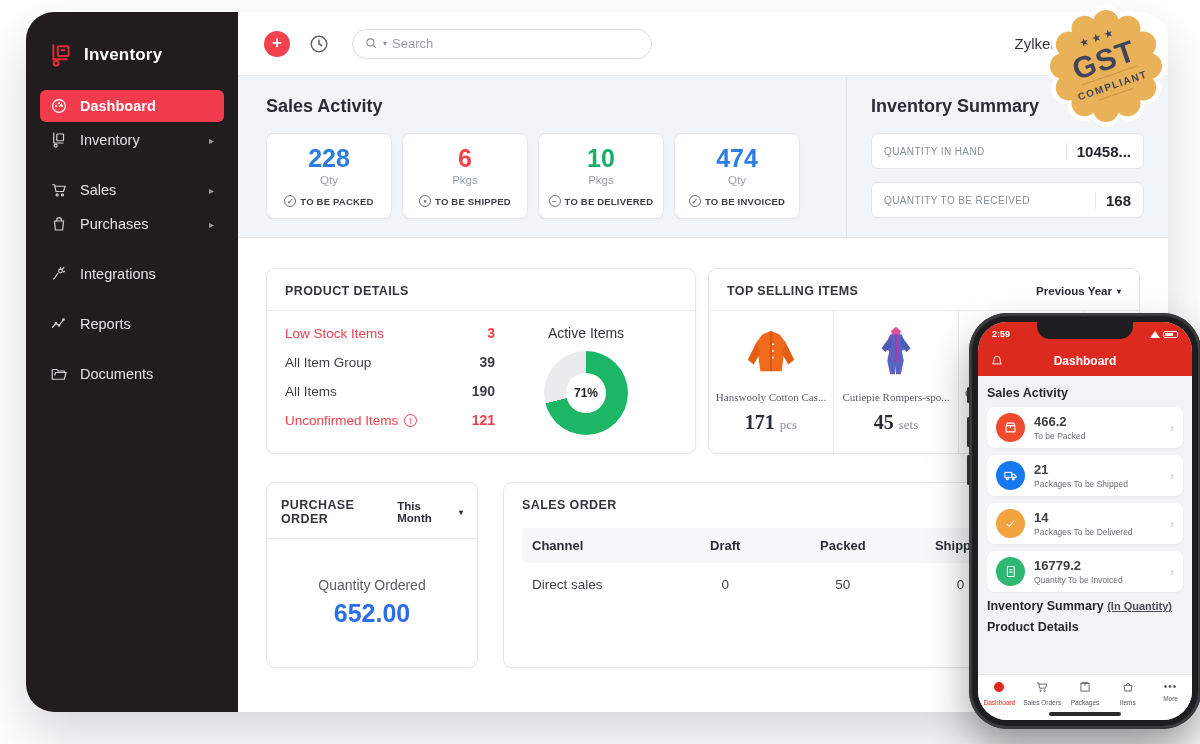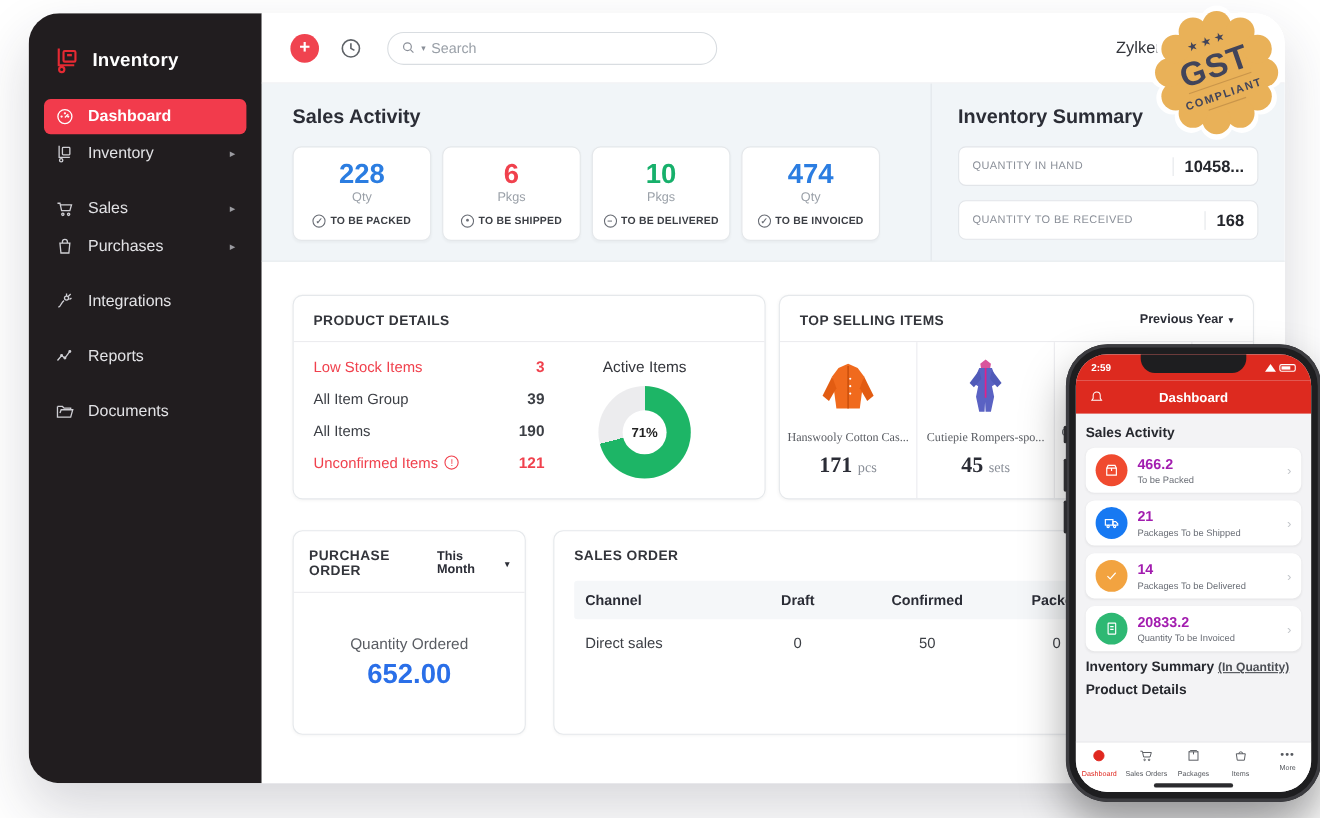--- a/index.html
+++ b/index.html
@@ -130,21 +130,21 @@
   .p-nav { height:30px; background:#dd2a1f; display:flex; align-items:center; padding:0 12px; position:relative; }
   .p-nav svg { width:14px; height:14px; stroke:#fff; stroke-width:1.6; fill:none; }
   .p-title { position:absolute; left:0; right:0; text-align:center; color:#fff; font-size:12px; font-weight:bold; }
   .p-body { flex:1; padding:7px 9px 0; overflow:hidden; }
   .p-h { font-size:12.5px; font-weight:bold; color:#26282e; margin:3px 0 7px; }
   .p-h .sm { font-size:11px; font-weight:bold; color:#4c4f55;text-decoration:underline; }
   .p-row { background:#fff; border-radius:8px; display:flex; align-items:center; gap:9px; padding:6px 9px; margin-bottom:7px;
            box-shadow:0 1px 2px rgba(0,0,0,.05); cursor:pointer; }
   .p-ic { width:29px; height:29px; border-radius:50%; display:flex; align-items:center; justify-content:center; flex:0 0 29px; }
   .p-ic svg { width:15px; height:15px; stroke:#fff; stroke-width:1.7; fill:none; }
-  .p-val { font-size:13px; font-weight:bold; color:#a21caf; }
+  .p-val { font-size:13px; font-weight:bold; color:#404040; }
   .p-lb { font-size:8.5px; color:#6a6e76; margin-top:2px; }
   .p-chv { margin-left:auto; color:#c2c5ca; font-size:12px; }
   .p-cards { display:flex; gap:8px; margin-bottom:8px; }
   .p-card { flex:1; background:#fff; border-radius:7px; padding:6px 8px 7px 12px; position:relative;
             box-shadow:0 1px 2px rgba(0,0,0,.05); }
   .p-card::before { content:''; position:absolute; left:6px; top:8px; bottom:8px; width:3px; border-radius:2px;
                     background:var(--acc); }
   .p-card .lb { font-size:8px; color:#55585e; }
   .p-card .vl { font-size:12.5px; font-weight:bold; color:#1e2025; margin-top:2px; }
   .p-tabs { height:46px; background:#fff; border-top:1px solid #e5e5e8; display:flex; padding-top:5px; position:relative; }
@@ -430,21 +430,20 @@
           </div>
 
           <div class="card so-card">
             <div class="card-head">
               <span class="card-title">SALES ORDER</span>
             </div>
             <div class="so-table">
               <div class="so-hrow">
                 <div>Channel</div>
                 <div class="tcell-c">Draft</div>
-                <div class="tcell-c">Confirmed</div>
                 <div class="tcell-c">Packed</div>
                 <div class="tcell-c">Shipped</div>
               </div>
               <div class="so-row">
                 <div>Direct sales</div>
                 <div class="tcell-c">0</div>
                 <div class="tcell-c">50</div>
                 <div class="tcell-c">0</div>
                 <div class="tcell-c">0</div>
               </div>
@@ -572,21 +571,21 @@
         </div>
 
         <div class="p-row">
           <div class="p-ic" style="background: rgb(46, 184, 115);">
             <svg viewBox="0 0 24 24">
                 <rect x="7" y="4" width="11" height="16" rx="1"></rect>
                 <path d="M10 9h5M10 13h5"></path>
               </svg>
           </div>
           <div>
-            <div class="p-val">20833.2</div>
+            <div class="p-val">16779.2</div>
             <div class="p-lb">Quantity To be Invoiced</div>
           </div>
           <span class="p-chv">›</span>
         </div>
 
         <div class="p-h">
           <span>Inventory Summary</span>
           <span class="sm">(In Quantity)</span>
         </div>
 

